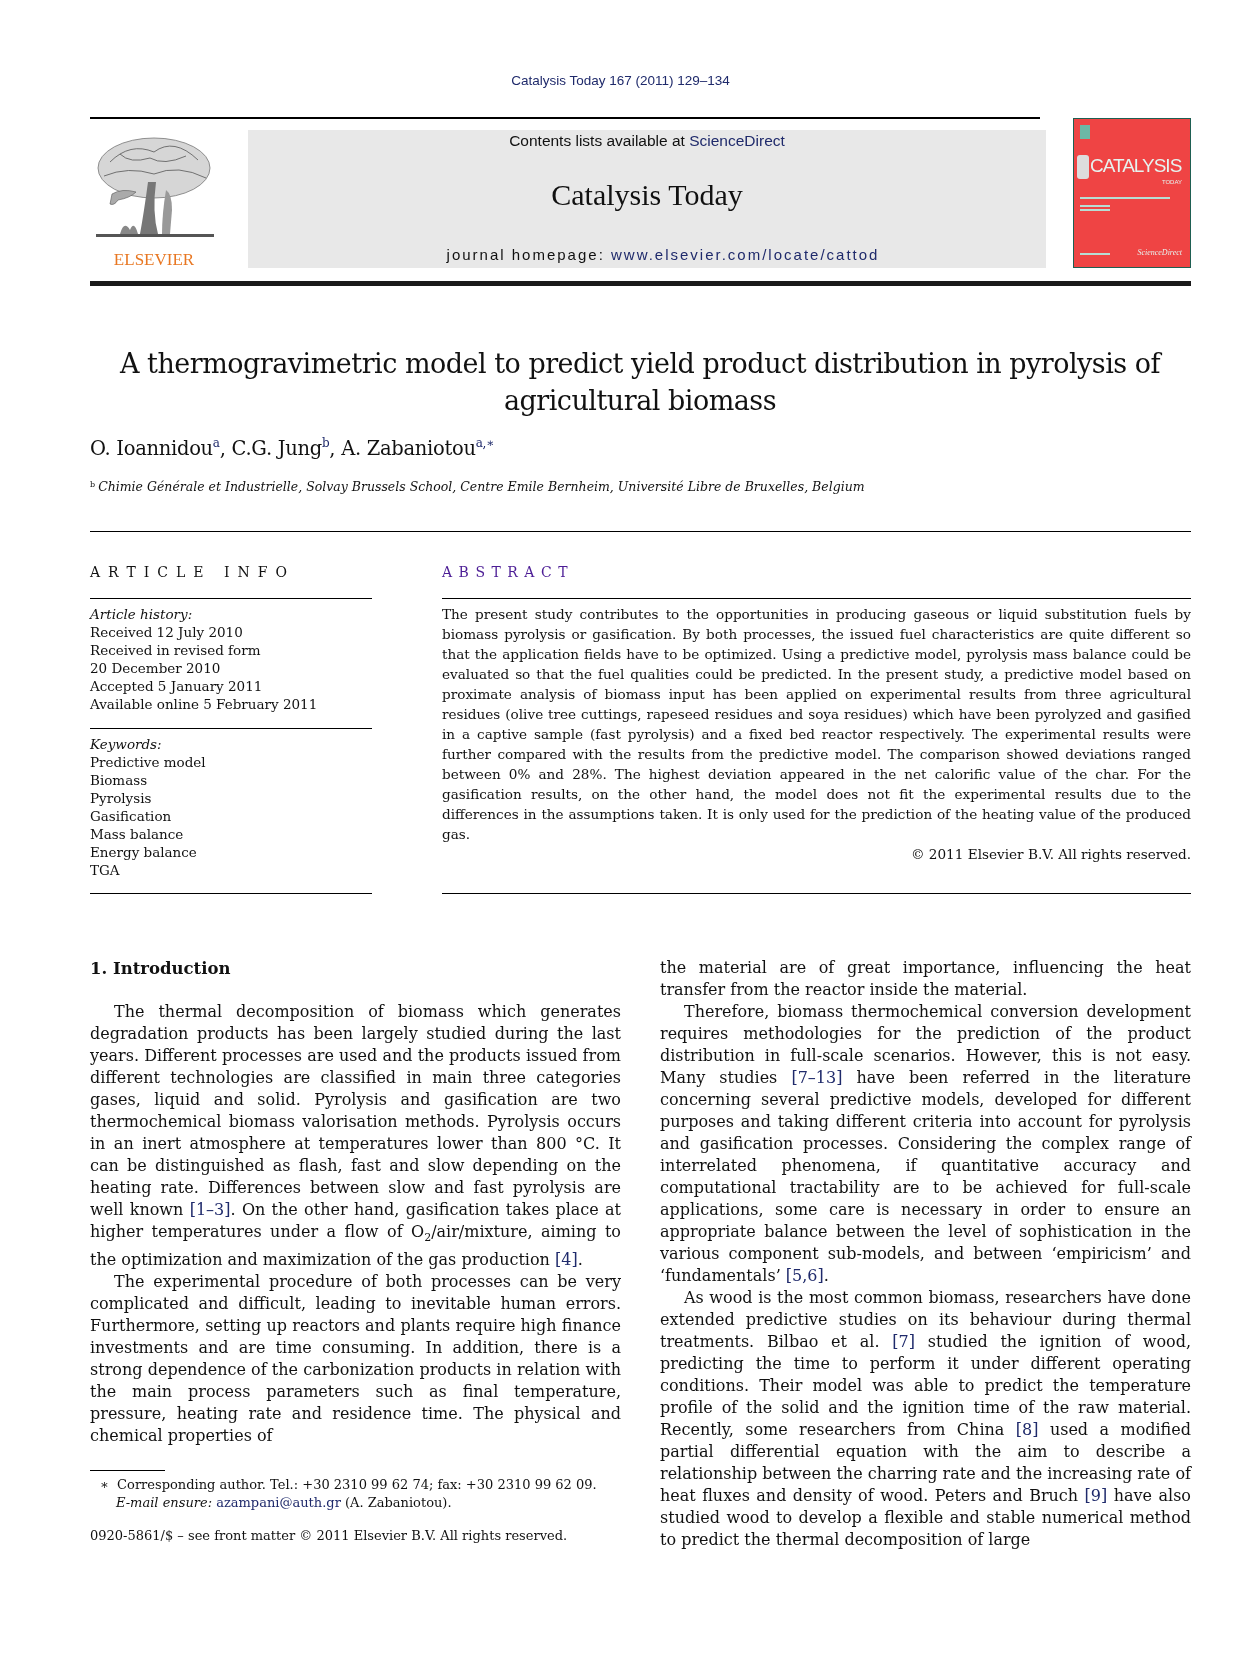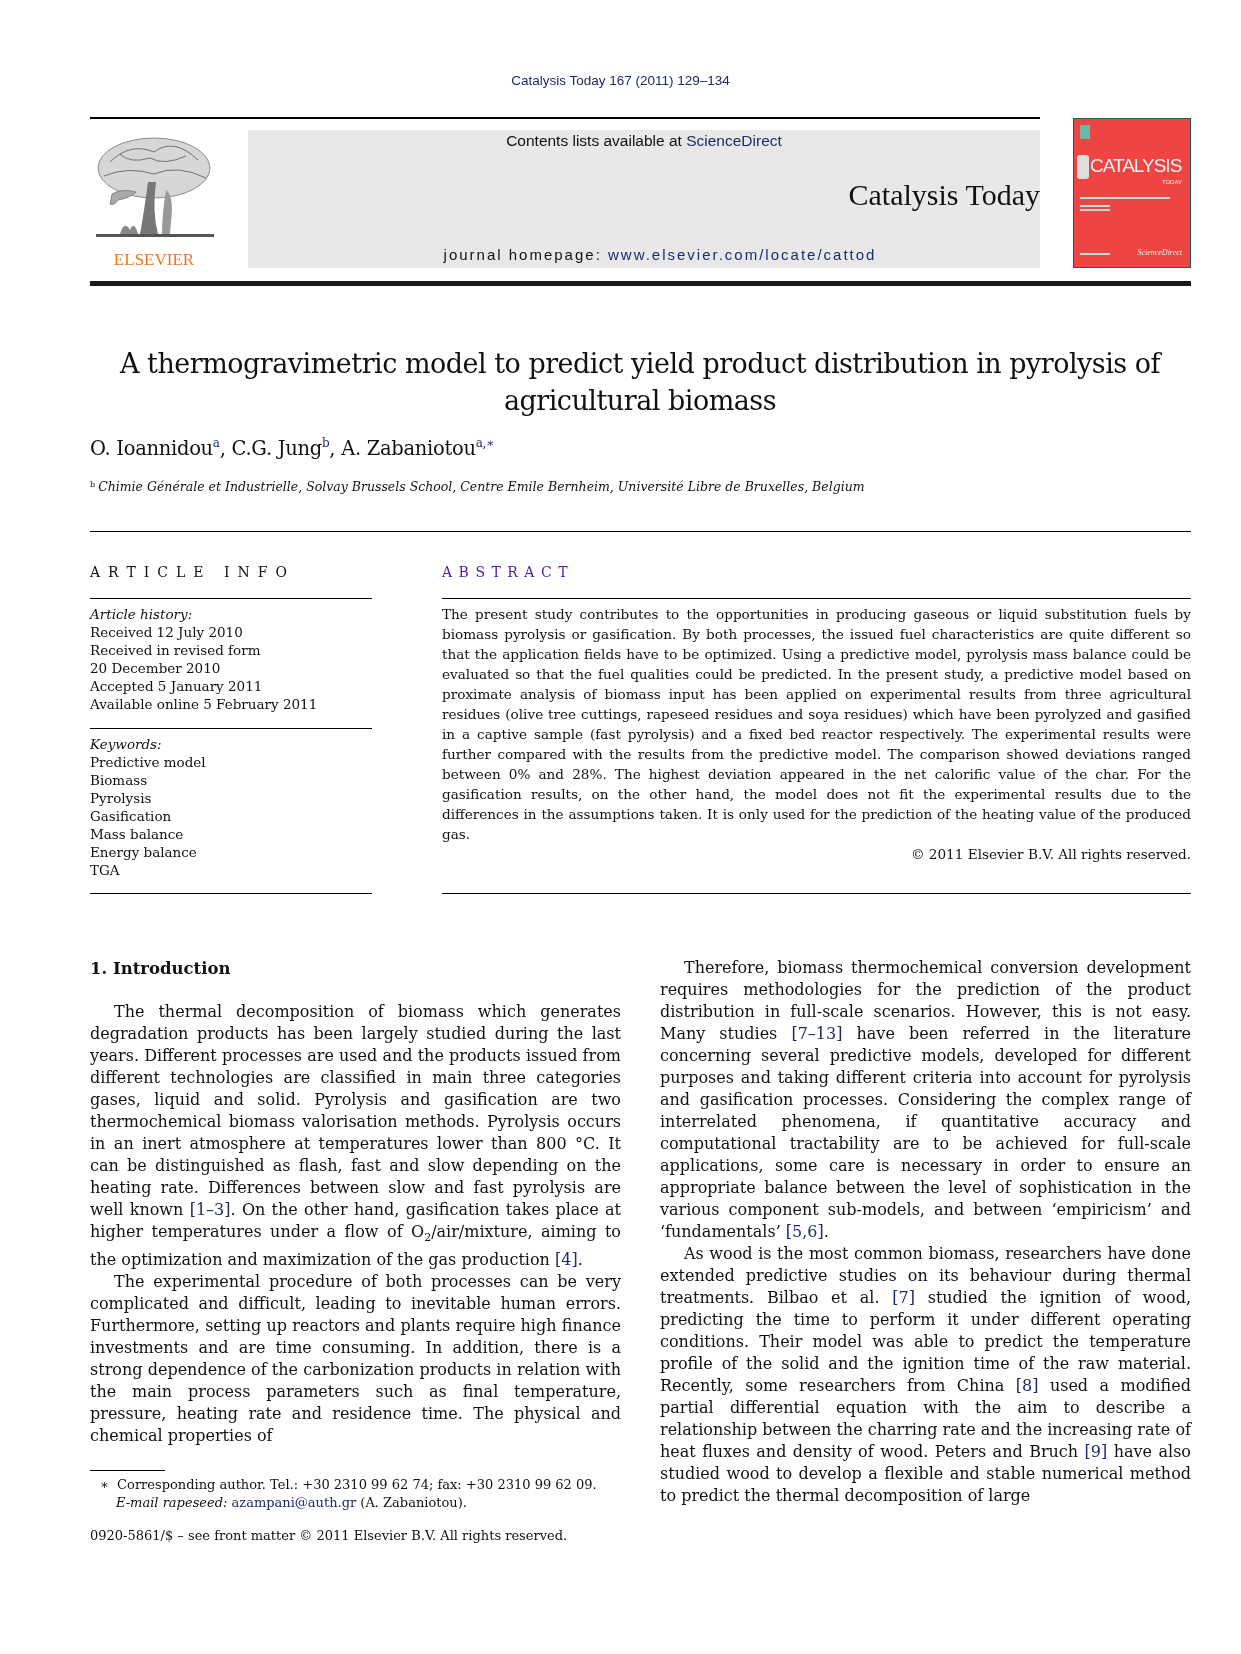--- a/index.html
+++ b/index.html
@@ -6,24 +6,24 @@
   body { width: 1241px; height: 1654px; position: relative; overflow: hidden; font-family: "DejaVu Serif", "Liberation Serif", serif; color: #1a1a1a; }
   a, .link { color: #1f2a6b; text-decoration: none; }
 
   .citation-line { position: absolute; top: 73px; left: 0; width: 1241px; text-align: center; font-family: "Liberation Sans", sans-serif; font-size: 13.5px; color: #1f2a6b; }
   .top-rule { position: absolute; top: 117px; left: 90px; width: 950px; height: 1.5px; background: #000; }
 
   .logo-box { position: absolute; top: 128px; left: 90px; width: 128px; height: 142px; }
   .tree { position: absolute; left: 0; top: 4px; width: 128px; height: 112px; }
   .elsevier-word { position: absolute; left: 0; bottom: 0; width: 128px; text-align: center; font-family: "Liberation Serif", serif; font-size: 17px; color: #e87722; letter-spacing: 0px; }
 
-  .banner { position: absolute; top: 130px; left: 248px; width: 792px; height: 138px; background: #e8e8e8; }
+  .banner { position: absolute; top: 130px; left: 248px; width: 792px; height: 138px; background: #e8e8e8; padding-left: 6px; }
   .banner-contents { position: absolute; top: 2px; left: 0; width: 100%; text-align: center; font-family: "Liberation Sans", sans-serif; font-size: 15.5px; color: #111; }
   .banner-contents .link { color: #1f2a6b; }
-  .journal-title { position: absolute; top: 48px; left: 0; width: 100%; text-align: right; font-family: "Liberation Serif", serif; font-size: 30px; color: #111; }
+  .journal-title { position: absolute; top: 48px; left: 0; width: 100%; text-align: center; font-family: "Liberation Serif", serif; font-size: 30px; color: #111; }
   .homepage { position: absolute; top: 116px; left: 16px; width: 100%; text-align: center; font-family: "Liberation Sans", sans-serif; font-size: 15px; letter-spacing: 2px; color: #111; }
 
   .cover { position: absolute; top: 118px; left: 1073px; width: 118px; height: 150px; background: #ef4444; border: 1px solid #1e5f52; box-sizing: border-box; }
   .cover-mark { position: absolute; top: 6px; left: 6px; width: 10px; height: 14px; background: #6cb8a5; }
   .cover-c { position: absolute; top: 36px; left: 3px; width: 12px; height: 24px; background: #ddd; border-radius: 3px; }
   .cover-title { position: absolute; top: 36px; left: 16px; font-family: "Liberation Sans", sans-serif; font-size: 19px; letter-spacing: -1px; color: #e6f3ef; }
   .cover-sub { position: absolute; top: 60px; right: 8px; font-family: "Liberation Sans", sans-serif; font-size: 6px; color: #e6f3ef; }
   .cover-line1 { position: absolute; top: 78px; left: 6px; width: 90px; height: 2px; background: #b7ddd4; }
   .cover-line2 { position: absolute; top: 86px; left: 6px; width: 30px; height: 2px; background: #b7ddd4; }
   .cover-line3 { position: absolute; top: 90px; left: 6px; width: 30px; height: 2px; background: #b7ddd4; }
@@ -151,25 +151,26 @@
 <div class="rule" style="top:893px;left:442px;width:749px;"></div>
 
 <div class="section-head">1.  Introduction</div>
 
 <div class="col" style="top:1001px;left:90px;">
   <p class="indent"><span>The thermal decomposition of biomass which generates degradation products has been largely studied during the last years. Different processes are used and the products issued from different technologies are classified in main three categories gases, liquid and solid. Pyrolysis and gasification are two thermochemical biomass valorisation methods. Pyrolysis occurs in an inert atmosphere at temperatures lower than 800 °C. It can be distinguished as flash, fast and slow depending on the heating rate. Differences between slow and fast pyrolysis are well known </span><span class="link">[1–3]</span><span>. On the other hand, gasification takes place at higher temperatures under a flow of O</span><sub>2</sub><span>/air/mixture, aiming to the optimization and maximization of the gas production </span><span class="link">[4]</span><span>.</span></p>
   <p class="indent">The experimental procedure of both processes can be very complicated and difficult, leading to inevitable human errors. Furthermore, setting up reactors and plants require high finance investments and are time consuming. In addition, there is a strong dependence of the carbonization products in relation with the main process parameters such as final temperature, pressure, heating rate and residence time. The physical and chemical properties of</p>
 </div>
 
 <div class="col" style="top:957px;left:660px;">
+  <p>the material are of great importance, influencing the heat transfer from the reactor inside the material.</p>
   <p class="indent"><span>Therefore, biomass thermochemical conversion development requires methodologies for the prediction of the product distribution in full-scale scenarios. However, this is not easy. Many studies </span><span class="link">[7–13]</span><span> have been referred in the literature concerning several predictive models, developed for different purposes and taking different criteria into account for pyrolysis and gasification processes. Considering the complex range of interrelated phenomena, if quantitative accuracy and computational tractability are to be achieved for full-scale applications, some care is necessary in order to ensure an appropriate balance between the level of sophistication in the various component sub-models, and between ‘empiricism’ and ‘fundamentals’ </span><span class="link">[5,6]</span><span>.</span></p>
   <p class="indent"><span>As wood is the most common biomass, researchers have done extended predictive studies on its behaviour during thermal treatments. Bilbao et al. </span><span class="link">[7]</span><span> studied the ignition of wood, predicting the time to perform it under different operating conditions. Their model was able to predict the temperature profile of the solid and the ignition time of the raw material. Recently, some researchers from China </span><span class="link">[8]</span><span> used a modified partial differential equation with the aim to describe a relationship between the charring rate and the increasing rate of heat fluxes and density of wood. Peters and Bruch </span><span class="link">[9]</span><span> have also studied wood to develop a flexible and stable numerical method to predict the thermal decomposition of large</span></p>
 </div>
 
 <div class="fn-rule"></div>
 <div class="footnote">
   <div><span>∗</span>&nbsp; <span>Corresponding author. Tel.: +30 2310 99 62 74; fax: +30 2310 99 62 09.</span></div>
-  <div style="padding-left:16px;"><span class="em">E-mail rapeseed:</span> <span class="link">azampani@auth.gr</span><span> (A. Zabaniotou).</span></div>
+  <div style="padding-left:16px;"><span class="em">E-mail ensure:</span> <span class="link">azampani@auth.gr</span><span> (A. Zabaniotou).</span></div>
 </div>
 
 <div class="front-matter">
   <div>0920-5861/$ – see front matter © 2011 Elsevier B.V. All rights reserved.</div>
 </div>
 
 </body></html>

